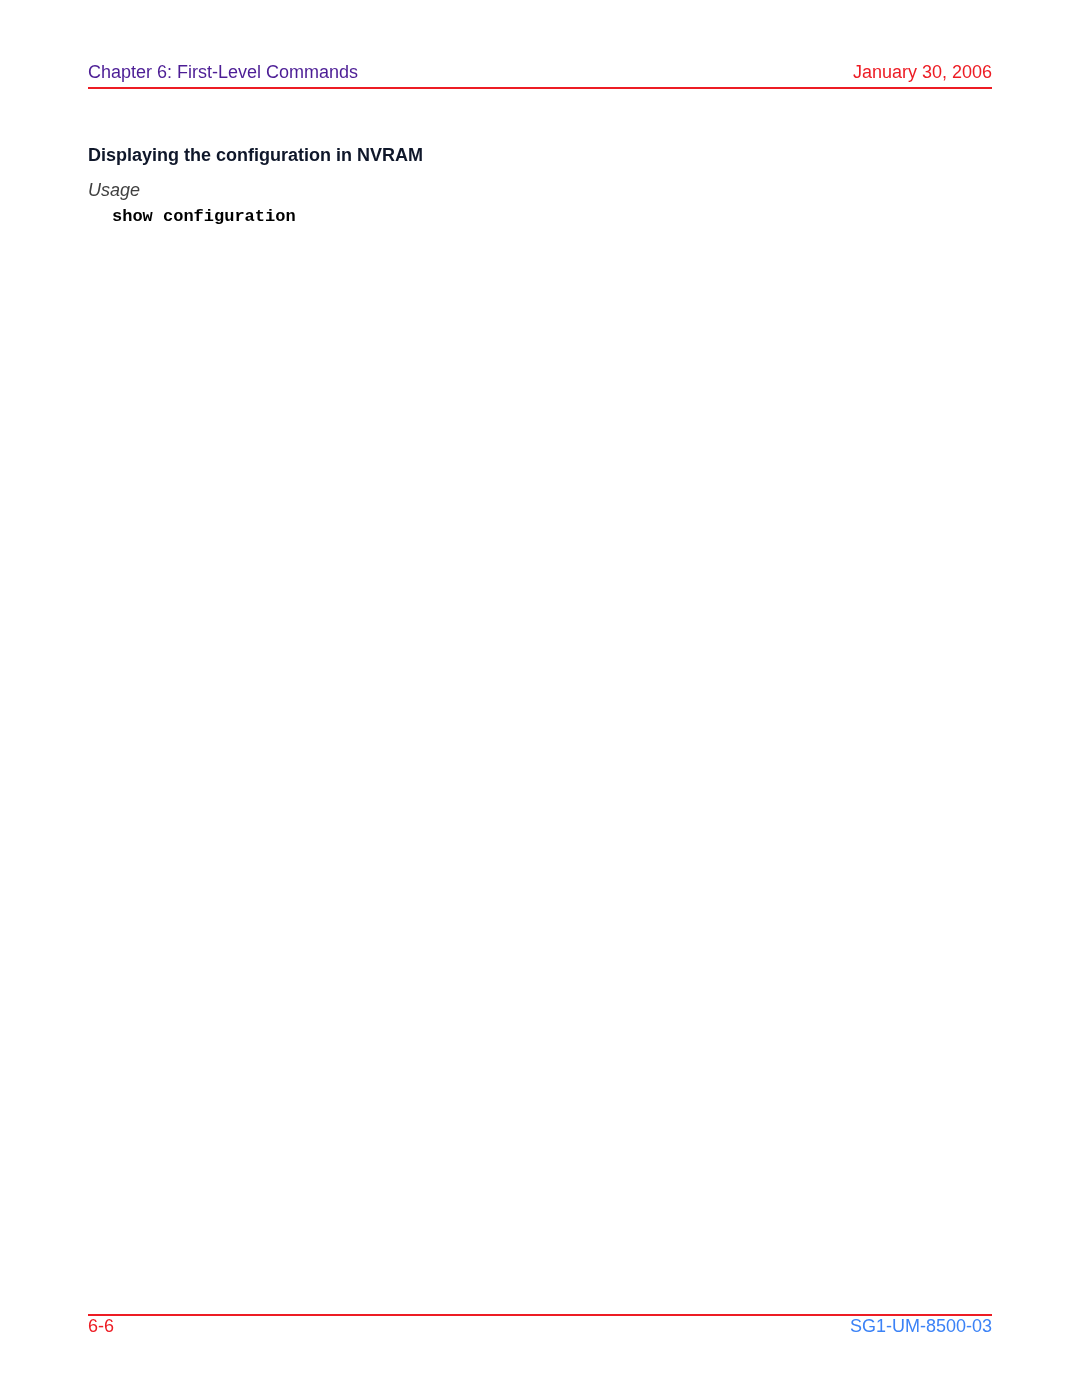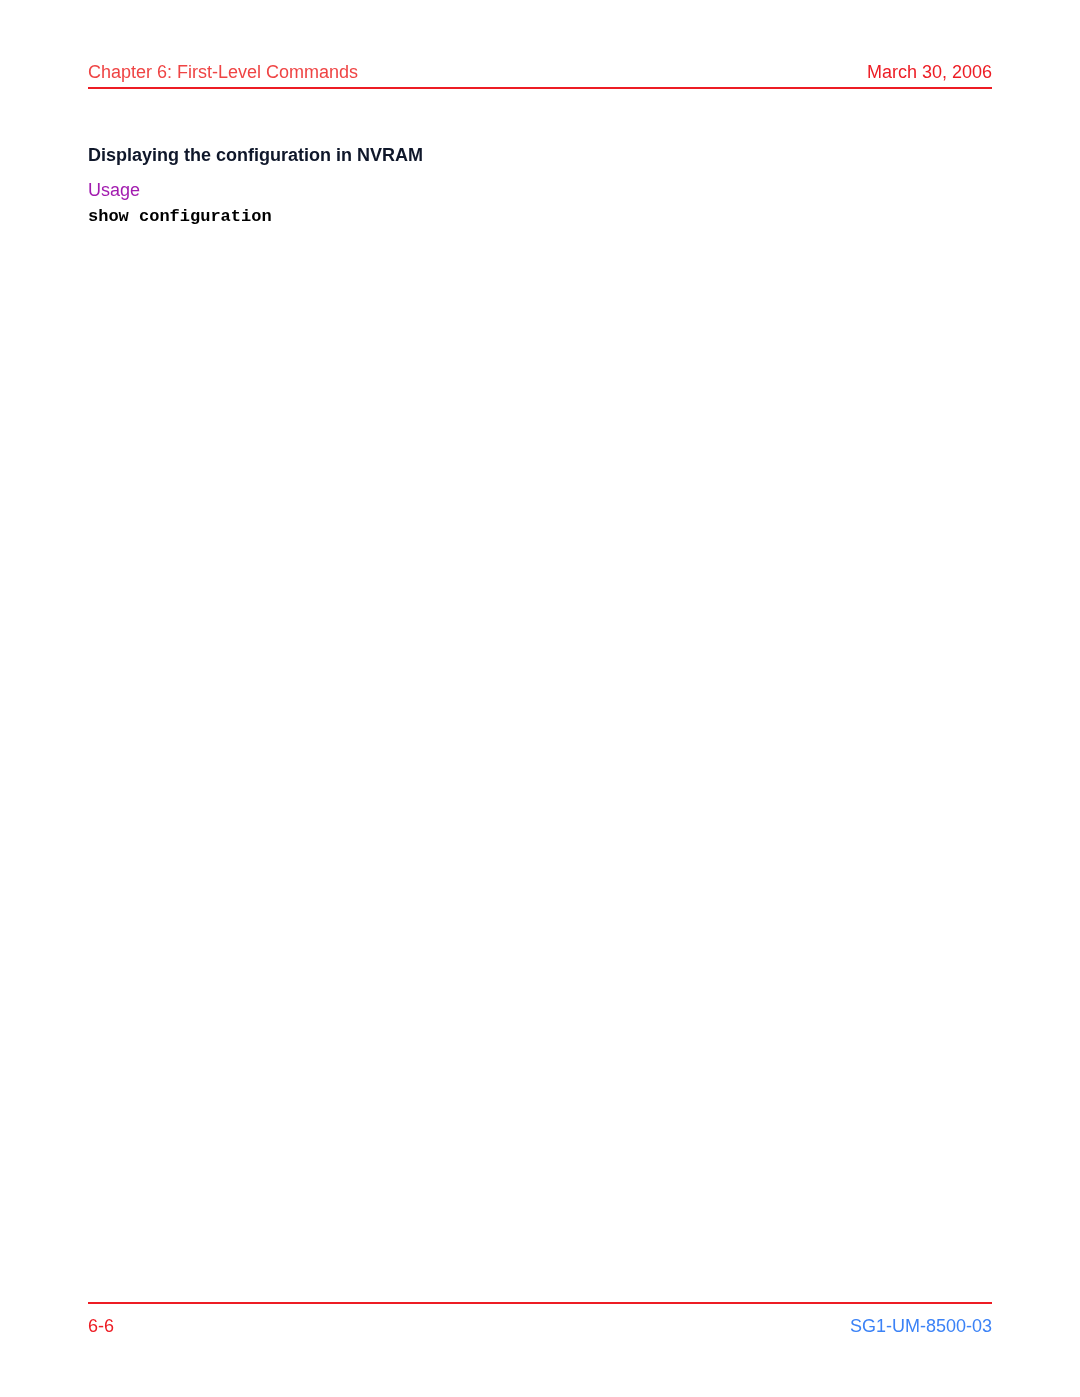--- a/index.html
+++ b/index.html
@@ -20,21 +20,21 @@
     flex-direction: column;
   }
   .header {
     display: flex;
     justify-content: space-between;
     align-items: baseline;
     border-bottom: 2px solid #ed1c24;
     padding-bottom: 4px;
   }
   .header-left {
-    color: #ef4444;
+    color: #4c1d95;
     font-size: 18px;
   }
   .header-right {
     color: #ed1c24;
     font-size: 18px;
   }
   .content {
     flex: 1;
     padding-top: 56px;
   }
@@ -46,54 +46,56 @@
   }
   .code-box {
     border: 1.5px solid #000;
     padding: 4px 8px;
     font-family: "Courier New", Courier, monospace;
     font-weight: bold;
     font-size: 17px;
     margin-bottom: 14px;
   }
   .usage-label {
-    color: #a21caf;
+    color: #404040;
     font-size: 18px;
     margin-bottom: 6px;
+    font-style: italic;
   }
   .usage-command {
     font-family: "Courier New", Courier, monospace;
     font-weight: bold;
     font-size: 17px;
+    margin-left: 24px;
   }
   .footer {
     display: flex;
     justify-content: space-between;
     align-items: flex-start;
     border-top: 2px solid #ed1c24;
-    padding-top: 12px;
+    padding-top: 0;
     gap: 12px;
   }
   .footer-left {
     color: #ed1c24;
     font-size: 18px;
   }
   .footer-right {
     color: #3b82f6;
     font-size: 18px;
   }
 </style>
 </head>
 <body>
 
 <div class="page">
 
   <div class="header">
     <div class="header-left">Chapter 6: First-Level Commands</div>
-    <div class="header-right">March 30, 2006</div>
+    <div class="header-right">January 30, 2006</div>
   </div>
 
   <div class="content">
     <div class="section-title">Displaying the configuration in NVRAM</div>
     <div class="usage-label">Usage</div>
     <div class="usage-command">show configuration</div>
   </div>
 
   <div class="footer">
     <div class="footer-left">6-6</div>

